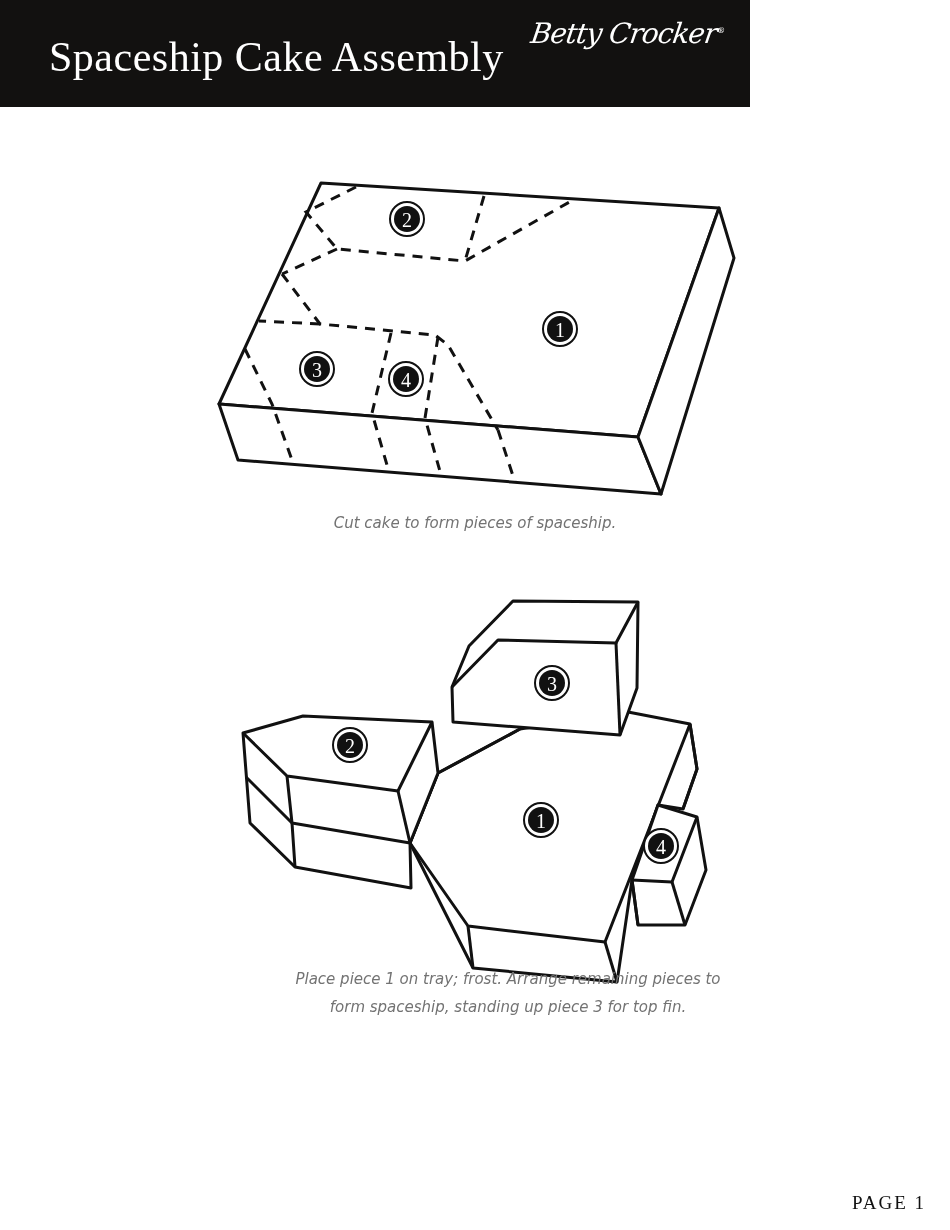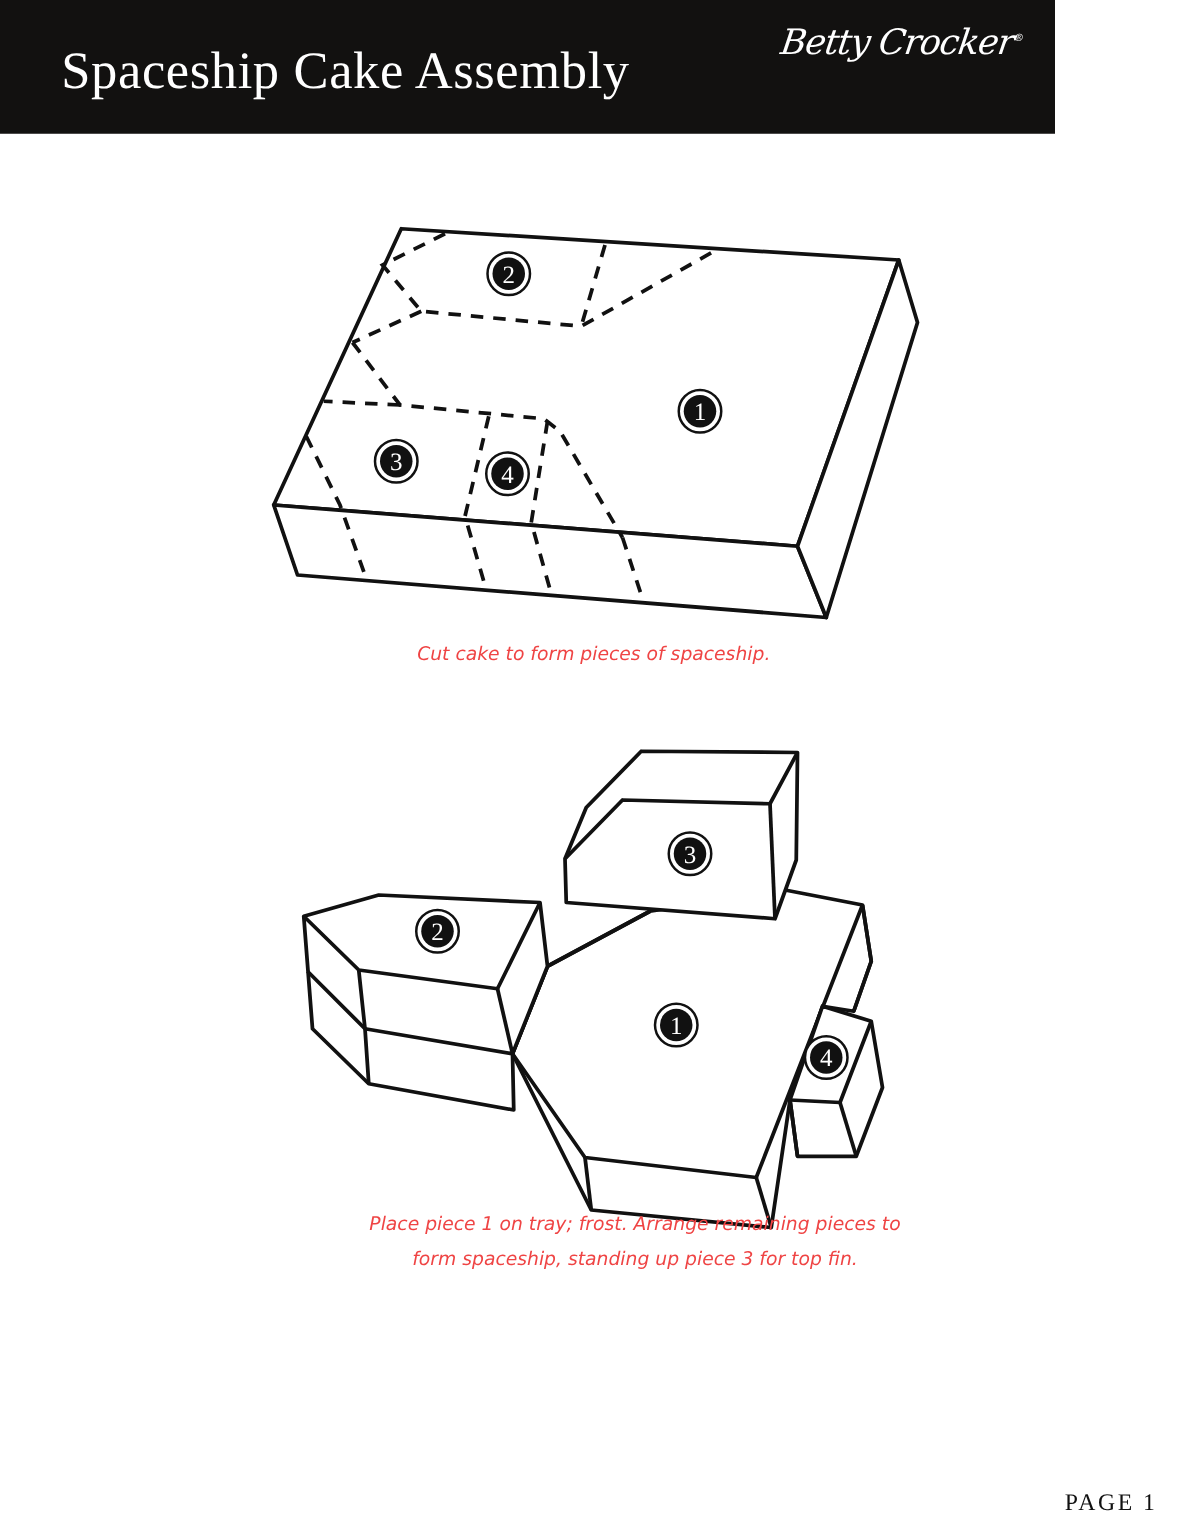--- a/index.html
+++ b/index.html
@@ -1,22 +1,22 @@
 <!DOCTYPE html>
 <html><head>
 <meta charset="utf-8">
 <style>
   html, body { margin: 0; padding: 0; }
   body { width: 950px; height: 1230px; background: #ffffff; position: relative; overflow: hidden; font-family: "Liberation Serif", serif; }
-  .header { position: absolute; left: 0; top: 0; width: 844px; height: 107px; background: #121110; }
+  .header { position: absolute; left: 0; top: 0; width: 750px; height: 107px; background: #121110; }
   .title { position: absolute; left: 49px; top: 33px; color: #ffffff; font-family: "Liberation Serif", "DejaVu Serif", serif; font-size: 42px; letter-spacing: 0.5px; white-space: nowrap; }
   .brand { position: absolute; right: 26px; top: 17px; color: #ffffff; font-family: "DejaVu Serif", serif; font-style: italic; font-size: 28px; letter-spacing: -1px; white-space: nowrap; transform: skewX(-8deg); }
   .brand sup { font-size: 8px; vertical-align: super; }
   svg.fig { position: absolute; left: 0; }
-  .caption { position: absolute; left: 0; width: 950px; text-align: center; font-family: "DejaVu Sans", sans-serif; font-style: italic; font-size: 15px; color: #ef4444; line-height: 28px; }
+  .caption { position: absolute; left: 0; width: 950px; text-align: center; font-family: "DejaVu Sans", sans-serif; font-style: italic; font-size: 15px; color: #737373; line-height: 28px; }
   .page-no { position: absolute; right: 24px; top: 1192px; font-family: "Liberation Serif", serif; font-size: 19px; letter-spacing: 2px; color: #111111; }
   .badge circle.outer { fill: #ffffff; stroke: #111; stroke-width: 2; }
   .badge circle.inner { fill: #111; }
   .badge text { fill: #ffffff; font-family: "Liberation Serif", serif; font-size: 20px; text-anchor: middle; dominant-baseline: central; }
 </style>
 </head>
 <body>
 
 <div class="header">
   <div class="title">Spaceship Cake Assembly</div>

